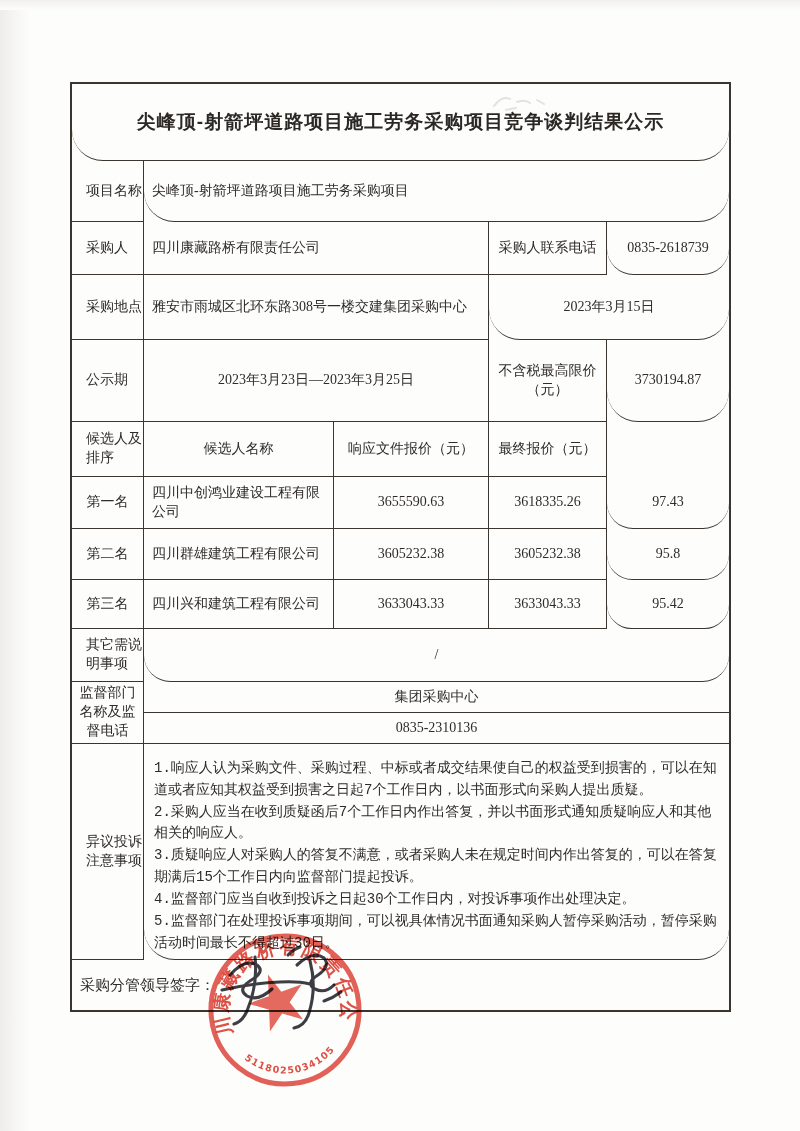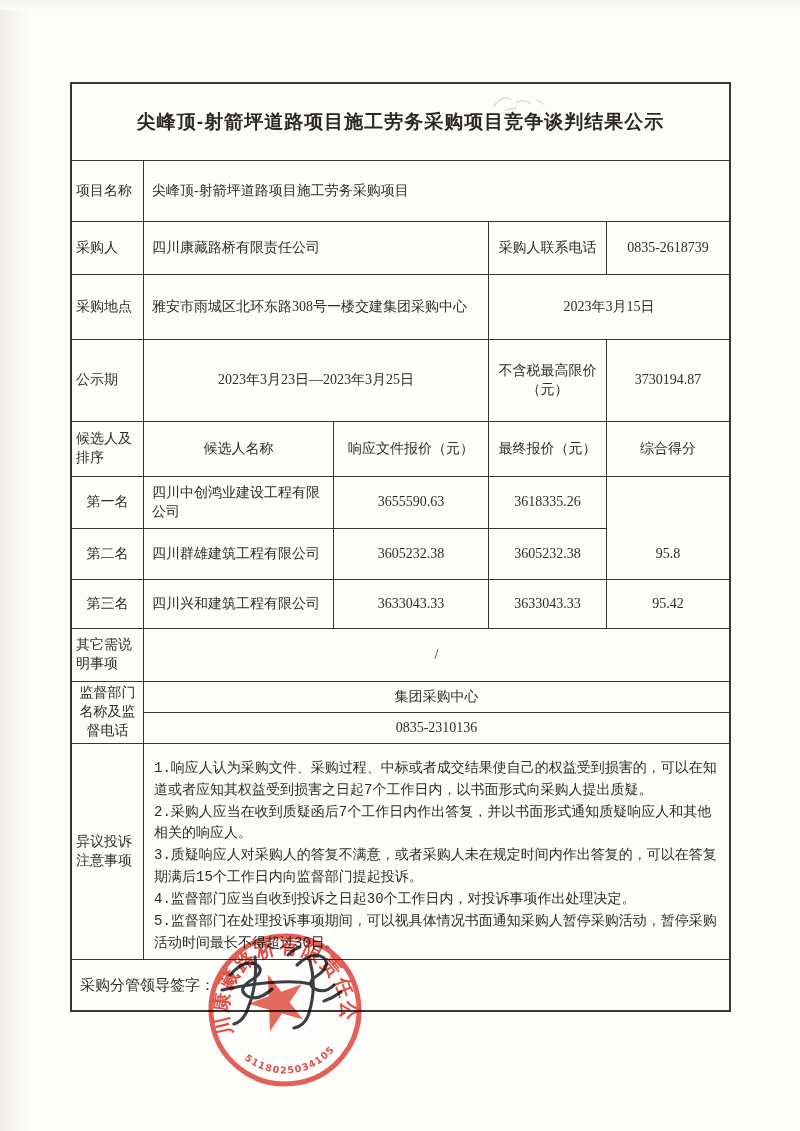--- a/index.html
+++ b/index.html
@@ -35,22 +35,22 @@
     font-size:14px; line-height:1.35;
     overflow:hidden;
   }
   .nr { border-right:none;align-items:center; }
   .nb { border-bottom:none; }
   .w1 { width:72px; }
   .w2 { width:190px;font-family:Liberation Mono, monospace; }
   .w3 { width:155px; }
   .w4 { width:118px; }
   .w23 { width:345px; }
-  .grow { flex:1; min-width:0; }
-  .lab { padding-left:4px; }
+  .grow { flex:1; min-width:0;border-radius:31px; }
+  .lab { padding-left:14px; }
   .pre { white-space:pre-line; }
   .cen { justify-content:center; text-align:center; }
   .pad { padding:2px 8px; }
   .title-cell {
     height:77px;
     display:flex; align-items:center; justify-content:center;
     font-family:"Liberation Sans","DejaVu Sans",sans-serif;
     font-weight:bold; font-size:19px; letter-spacing:1px;
     color:#2b2824;
   }
@@ -161,37 +161,37 @@
       </div>
       <div class="c w2 cen">
         <span>候选人名称</span>
       </div>
       <div class="c w3 cen">
         <span>响应文件报价（元）</span>
       </div>
       <div class="c w4 cen">
         <span>最终报价（元）</span>
       </div>
-      <div class="c nr grow cen">
-        <span>综合得分</span>
-      </div>
     </div>
 
     <div class="row" style="height:52px">
       <div class="c w1 cen">
         <span>第一名</span>
       </div>
       <div class="c w2 pad">
         <span>四川中创鸿业建设工程有限公司</span>
       </div>
       <div class="c w3 cen">
         <span>3655590.63</span>
       </div>
       <div class="c w4 cen">
         <span>3618335.26</span>
+      </div>
+      <div class="c nr grow cen">
+        <span>97.43</span>
       </div>
     </div>
 
     <div class="row" style="height:51px">
       <div class="c w1 cen">
         <span>第二名</span>
       </div>
       <div class="c w2 pad">
         <span>四川群雄建筑工程有限公司</span>
       </div>

